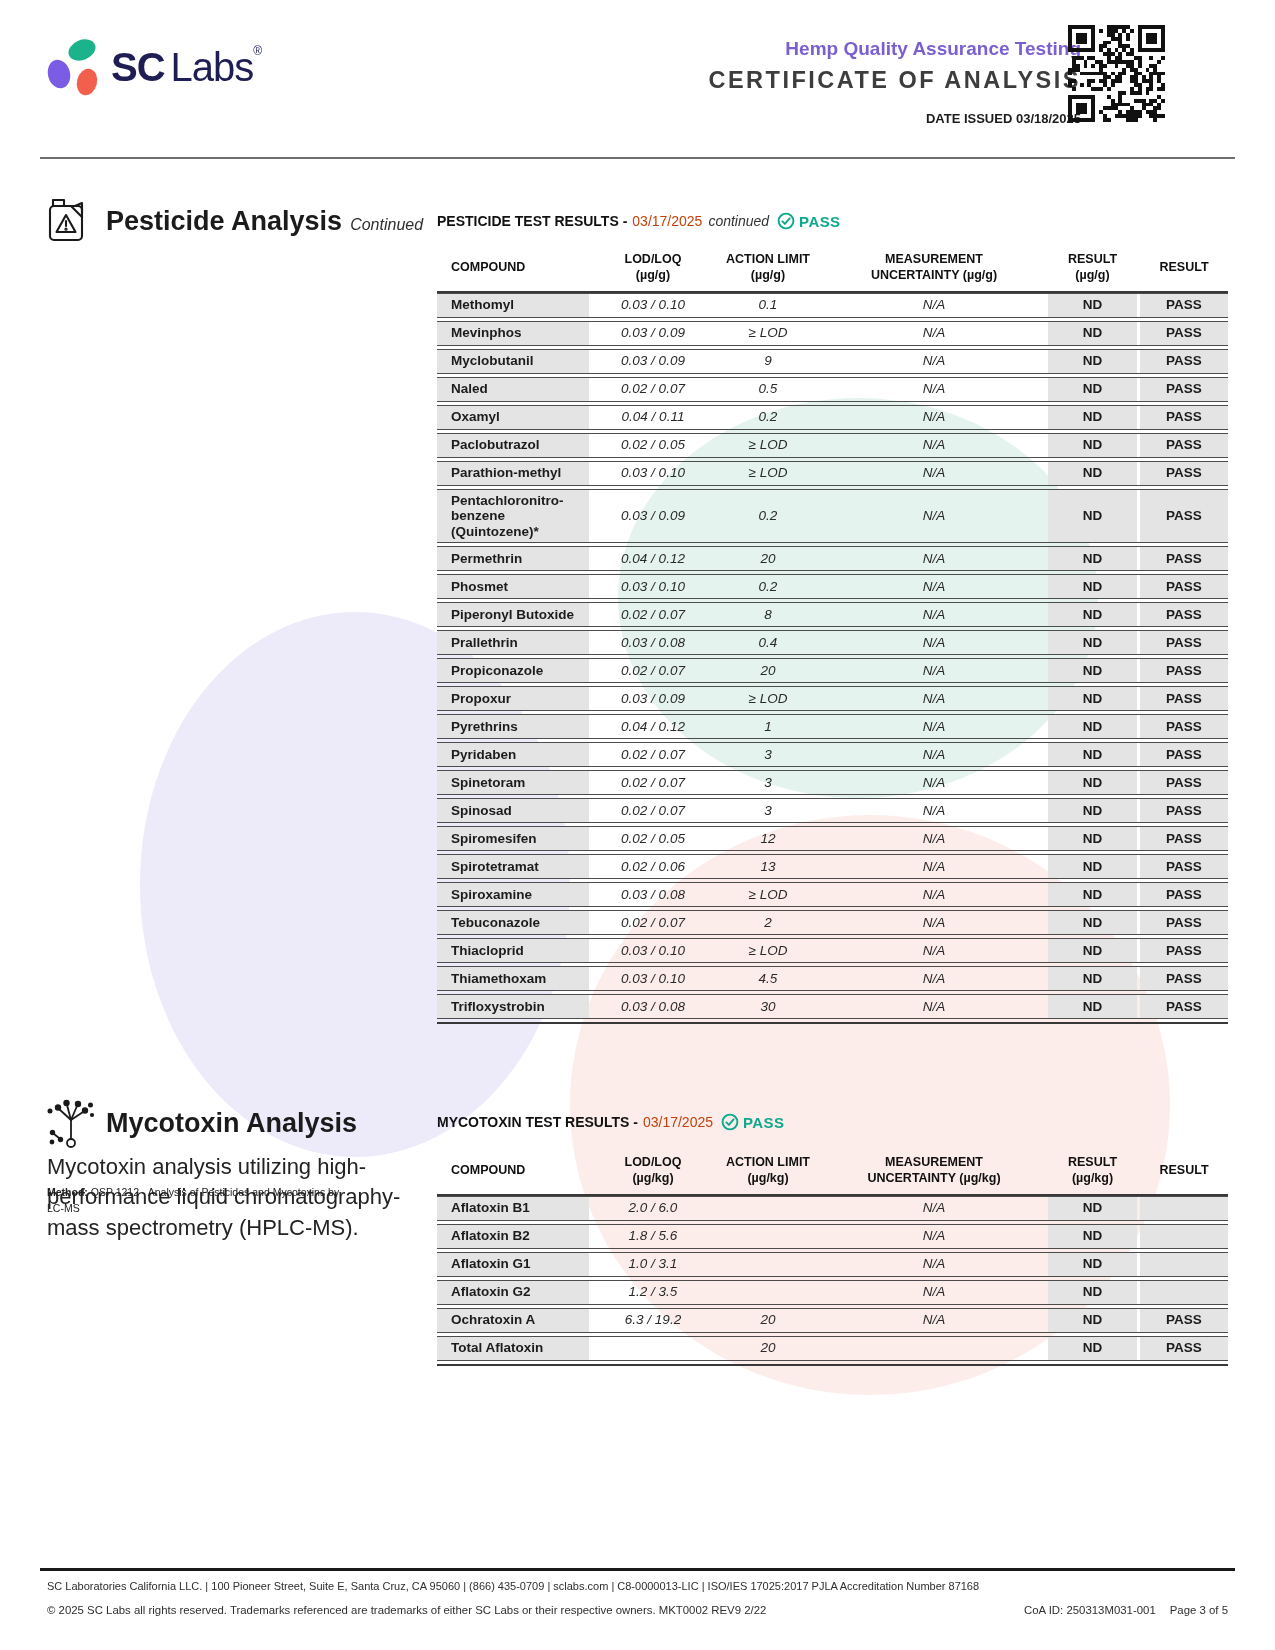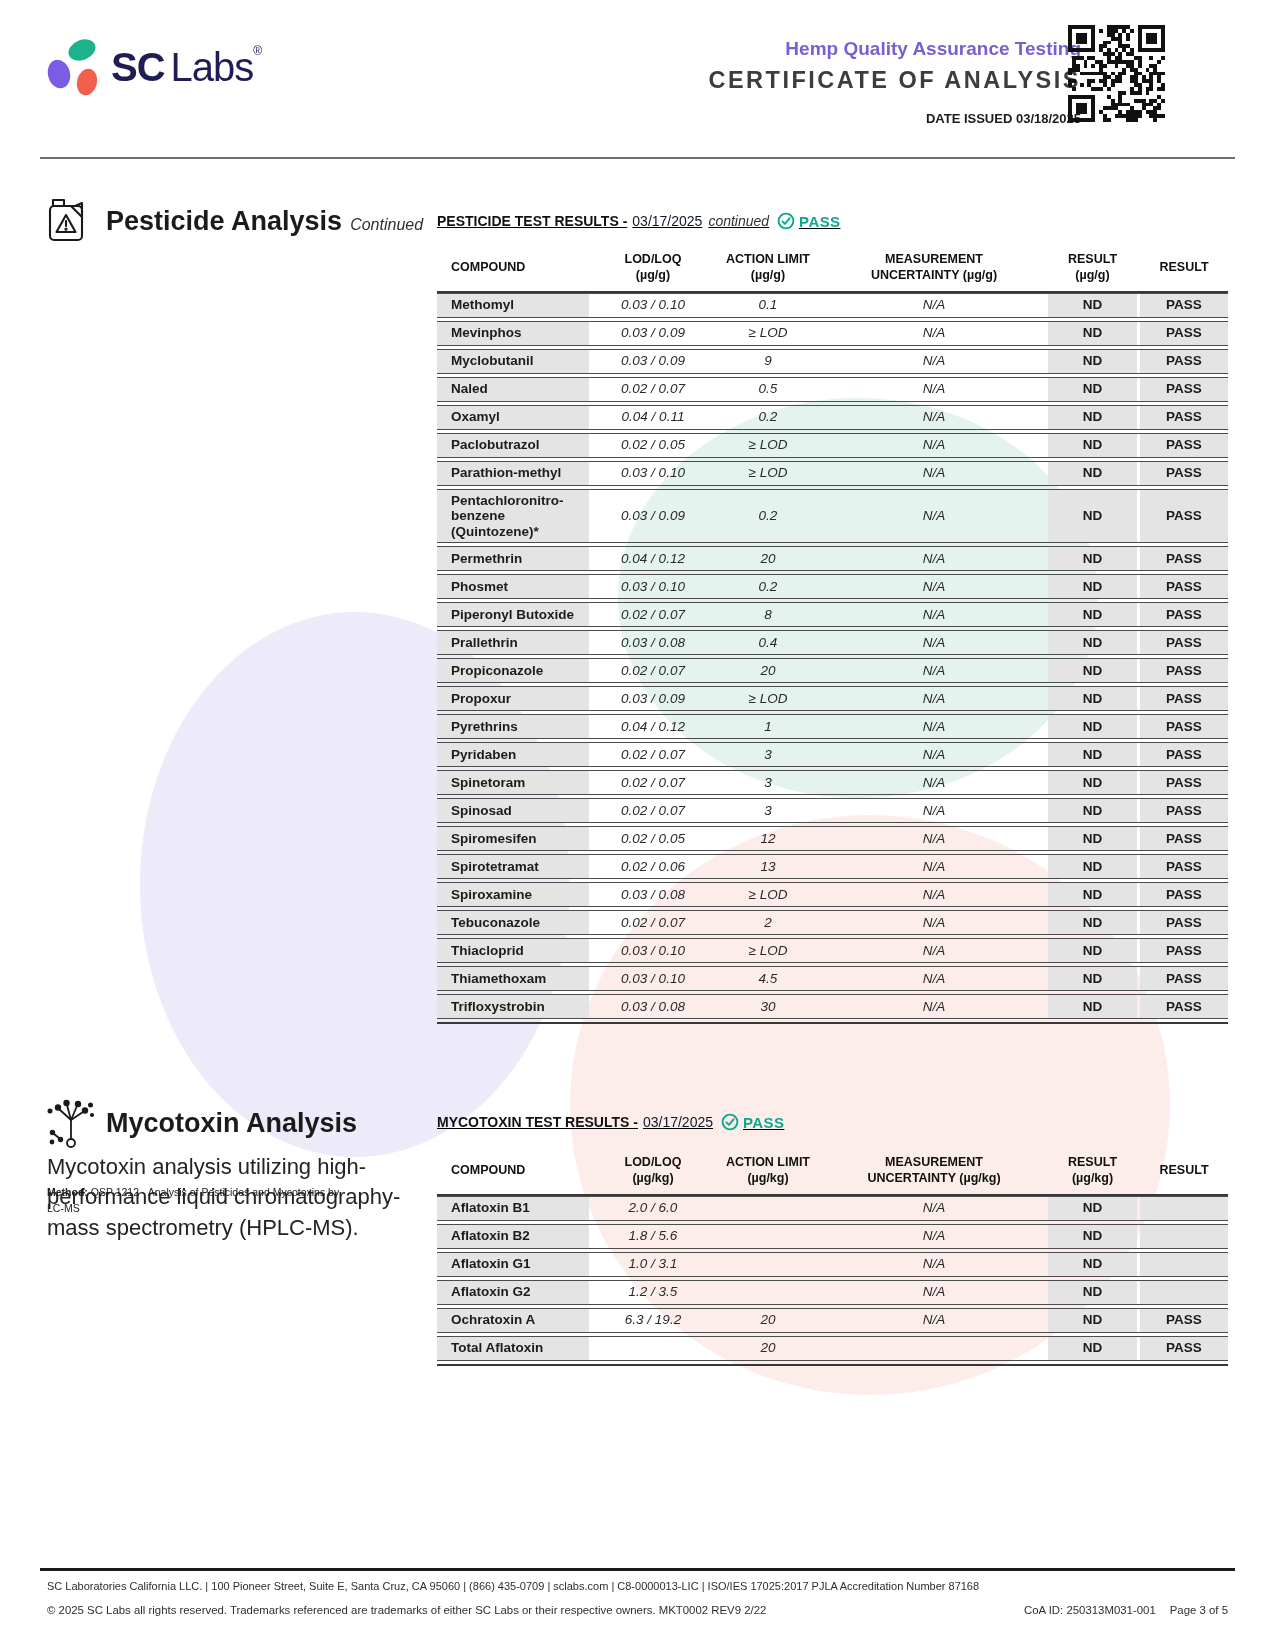--- a/index.html
+++ b/index.html
@@ -30,23 +30,23 @@
 
   
   .sec-icon { position:absolute; }
   .sec-title { position:absolute; font-size:27px; font-weight:700; color:#1b1b1b; white-space:nowrap; }
   .sec-cont { font-size:16px; font-weight:400; font-style:italic; color:#2f2f2f; margin-left:8px; letter-spacing:0; }
   .desc { position:absolute; left:47px; top:1152px; width:360px; font-size:22px; line-height:1.38; color:#232323; }
   .method { position:absolute; left:47px; top:1185px; width:310px; font-size:10.5px; line-height:1.5; color:#222; }
   .method b { font-weight:700; }
 
   
-  .results-line { position:absolute; display:flex; align-items:center; white-space:nowrap;text-decoration:underline; }
+  .results-line { position:absolute; display:flex; align-items:center; white-space:nowrap; }
   .rt-prefix { font-weight:700; font-size:14px; color:#111; }
-  .rt-date { font-size:14px; color:#0f172a; margin-left:5px; }
+  .rt-date { font-size:14px; color:#c2410c; margin-left:5px; }
   .rt-cont { font-size:14px; font-style:italic; color:#333; margin-left:6px; }
   .rt-pass { font-weight:700; font-size:15px; color:#0da98c; letter-spacing:.4px; margin-left:4px; }
   .pass-ic { width:18px; height:18px; margin-left:8px; }
 
   
   .tbl { position:absolute; width:791px; }
   .thead { display:flex; align-items:center; border-bottom:2.5px solid #383838; padding:4px 0 7px 0; }
   .hcell { display:flex; flex-direction:column; justify-content:center; text-align:center;
            font-size:12.5px; font-weight:700; color:#101010; line-height:1.3; }
   .trow { display:flex; align-items:stretch; border-top:1.5px solid #4c4c4c; border-bottom:1.5px solid #4c4c4c;

